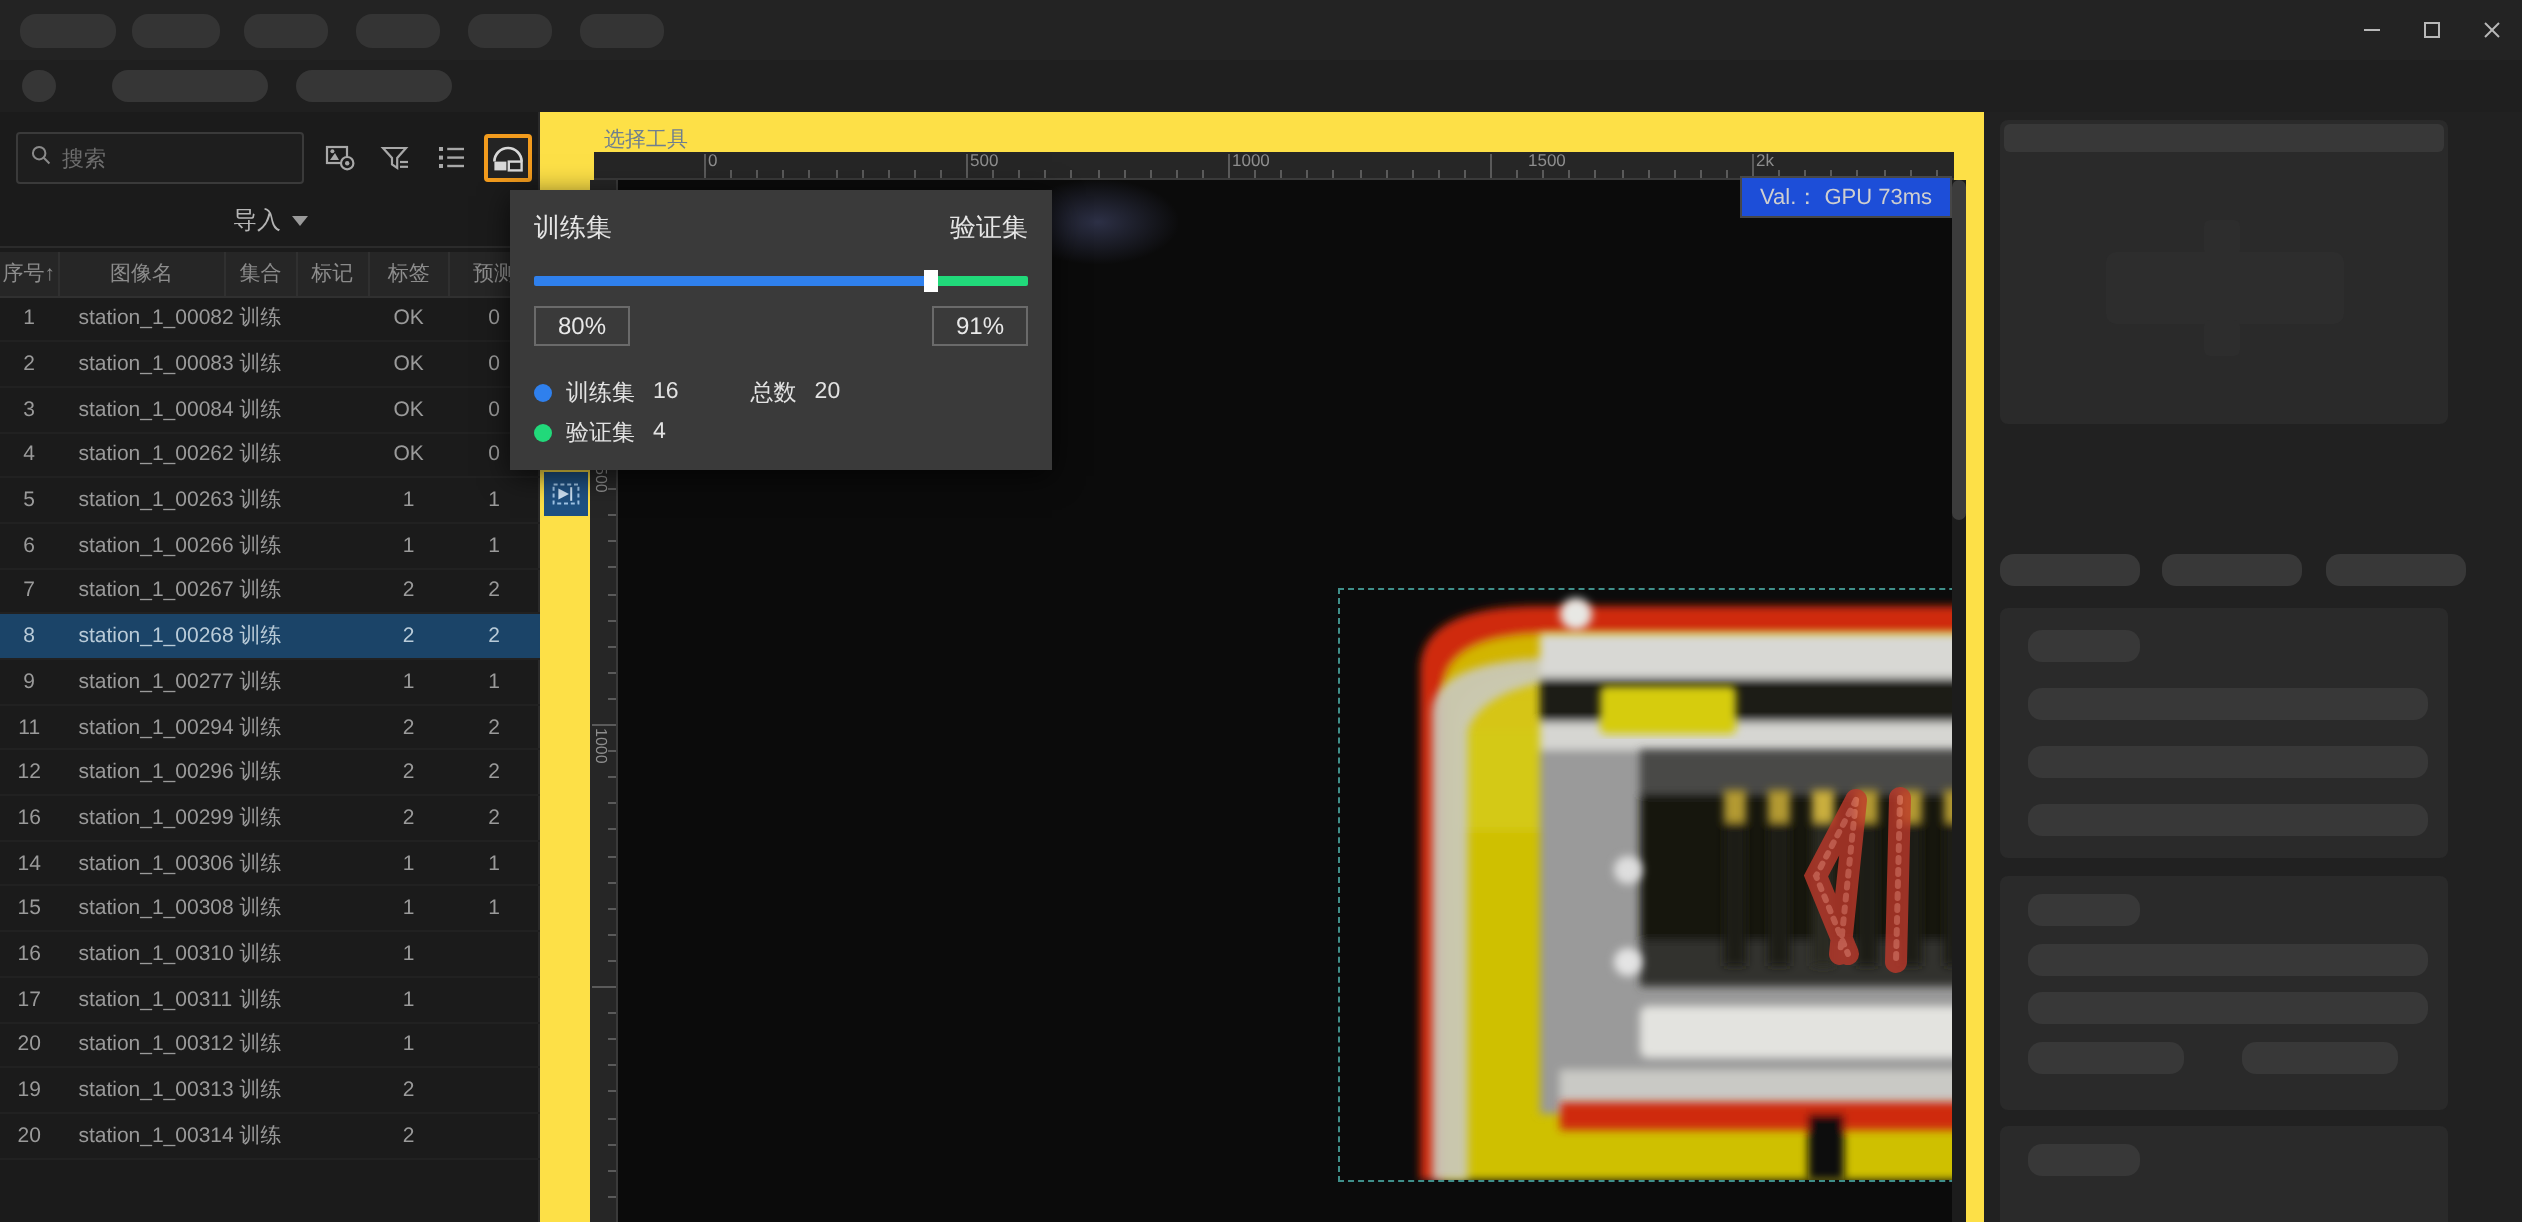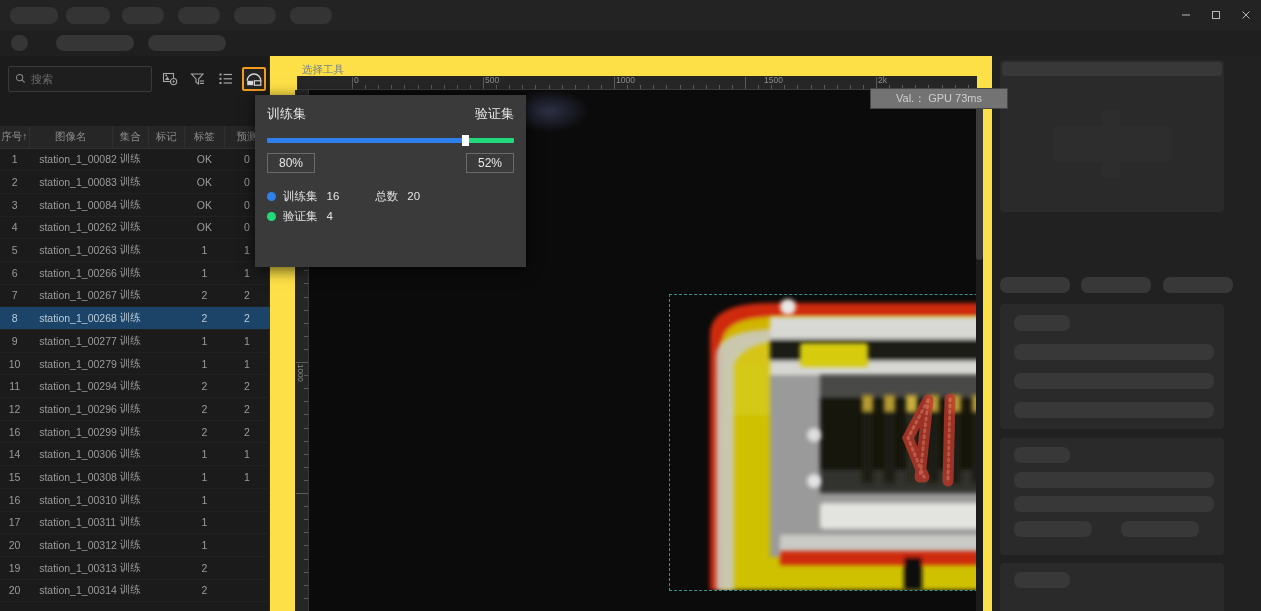--- a/index.html
+++ b/index.html
@@ -87,21 +87,21 @@
   td.c-idx { color: #8a8a8a; }
   .col-idx { width: 26px; }
   .col-name { width: 74px; }
   .col-set { width: 32px; }
   .col-mark { width: 32px; }
   .col-label { width: 36px; }
   .col-pred { width: 40px; }
 
   
   .popover {
-    position: absolute; left: 255px; top: 95px; width: 271px; height: 172px;
+    position: absolute; left: 255px; top: 95px; width: 271px; height: 140px;
     background: #3a3a3a; box-shadow: 0 3px 14px rgba(0,0,0,.65); z-index: 40;
     padding: 10px 12px 0 12px;
   }
   .pop-head { display: flex; justify-content: space-between; align-items: center; font-size: 13px; color: #e6e6e6; }
   .slider { position: relative; margin-top: 15px; height: 5px; }
   .slider .track-left { position: absolute; left: 0; top: 0; height: 5px; background: #2f80ed; border-radius: 1px; }
   .slider .track-right { position: absolute; right: 0; top: 0; height: 5px; background: #21d97a; border-radius: 1px; }
   .slider .knob { position: absolute; top: -3px; width: 7px; height: 11px; background: #ffffff; }
   .pct-row { display: flex; justify-content: space-between; margin-top: 10px; }
   .pct-box {
@@ -246,20 +246,26 @@
         <div class="ticon active">
           <svg width="16" height="14" viewBox="0 0 16 14">
             <path d="M1.2 8.8 A6.8 6.8 0 0 1 14.8 8.8" fill="none" stroke="#d8d8d8" stroke-width="1.3"></path>
             <rect x="1.2" y="8.8" width="6" height="4.4" fill="#d8d8d8"></rect>
             <rect x="8.4" y="8.8" width="6.4" height="4.4" fill="none" stroke="#d8d8d8" stroke-width="1.2"></rect>
           </svg>
         </div>
       </div>
     </div>
 
+    <div class="import-row">
+      <div class="import-btn">
+        <span>导入</span>
+        <span class="caret"></span>
+      </div>
+    </div>
 
     <div class="tablewrap">
       <table class="ds">
         <thead>
           <tr>
             <th class="col-idx"><span>序号</span><span>↑</span></th>
             <th class="col-name">图像名</th>
             <th class="col-set">集合</th>
             <th class="col-mark">标记</th>
             <th class="col-label">标签</th>
@@ -327,28 +333,20 @@
               <td class="c-idx">8</td>
               <td class="c-name">station_1_00268</td>
               <td>训练</td>
               <td></td>
               <td>2</td>
               <td>2</td>
             </tr>
             <tr>
               <td class="c-idx">9</td>
               <td class="c-name">station_1_00277</td>
-              <td>训练</td>
-              <td></td>
-              <td>1</td>
-              <td>1</td>
-            </tr>
-            <tr>
-              <td class="c-idx">10</td>
-              <td class="c-name">station_1_00279</td>
               <td>训练</td>
               <td></td>
               <td>1</td>
               <td>1</td>
             </tr>
             <tr>
               <td class="c-idx">11</td>
               <td class="c-name">station_1_00294</td>
               <td>训练</td>
               <td></td>
@@ -642,39 +640,39 @@
           </g>
         </svg>
       </div>
     </div>
 
     <div class="scroll-v">
       <div class="thumb"></div>
     </div>
   </div>
 
-  <div style="position:absolute;left:870px;top:88px;height:21px;padding:0 25px;background:#737373;border:1px solid #474747;display:flex;align-items:center;z-index:35;justify-content:center;">
+  <div style="position:absolute;left:870px;top:88px;height:21px;padding:0 9px;background:#1d4ed8;border:1px solid #474747;display:flex;align-items:center;z-index:35;justify-content:center;">
     <span style="font-size:11px;color:#cfcfcf;">Val.： GPU 73ms</span>
   </div>
 
   <div class="popover">
     <div class="pop-head">
       <span>训练集</span>
       <span>验证集</span>
     </div>
 
     <div class="slider">
       <div class="track-left" id="trk-l" style="width: 80%; background: rgb(47, 128, 237);"></div>
       <div class="track-right" id="trk-r" style="width: 20%; background: rgb(33, 217, 122);"></div>
       <div class="knob" id="knob" style="left: calc(80% - 3px);"></div>
     </div>
 
     <div class="pct-row">
       <div class="pct-box">80%</div>
-      <div class="pct-box">52%</div>
+      <div class="pct-box">91%</div>
     </div>
 
     <div class="legend">
       <div class="legend-row">
         <span class="dot blue" style="background: rgb(47, 128, 237);"></span>
         <span class="lg-label">训练集</span>
         <span class="lg-val">16</span>
         <span class="lg-total-k">总数</span>
         <span>20</span>
       </div>

